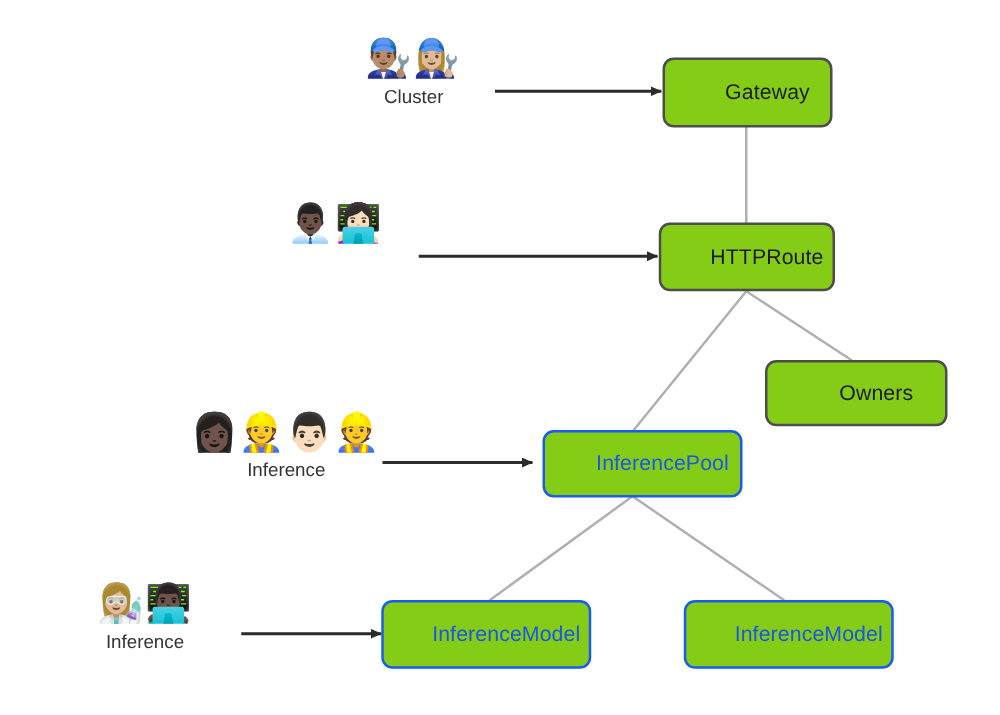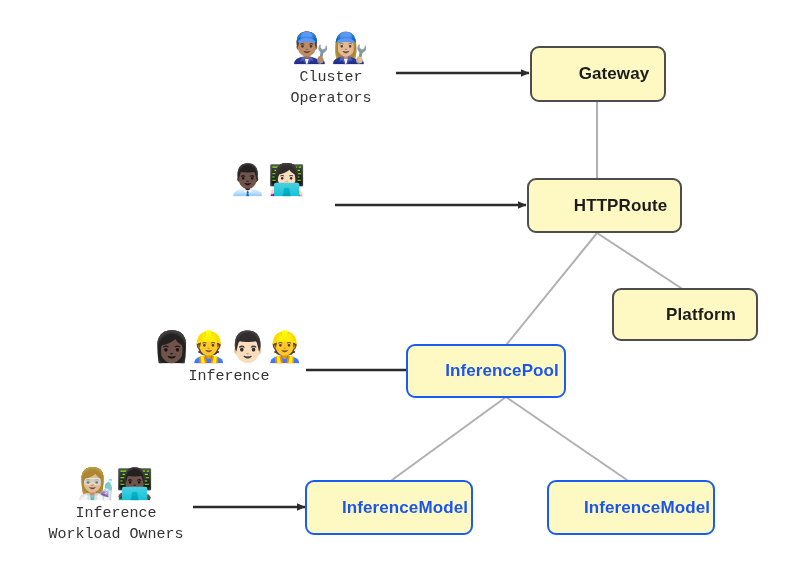--- a/index.html
+++ b/index.html
@@ -33,39 +33,39 @@
     color: #2b2b2b;
   }
   .persona-emoji {
     font-family: "DejaVu Sans", sans-serif;
     font-size: 30px;
     line-height: 36px;
     white-space: nowrap;
     letter-spacing: 1px;
   }
   .persona-caption {
-    font-family: Liberation Mono, monospace;
+    font-family: Liberation Sans, sans-serif;
     font-size: 15px;
     line-height: 19px;
     color: #333333;
     white-space: nowrap;
     margin-top: 2px;
   }
 
   
   .node {
     position: absolute;
     box-sizing: border-box;
     display: flex;
     align-items: center;
     justify-content: center;
-    background: #fef9c3;
+    background: #84cc16;
     border-radius: 9px;
     font-size: 17px;
-    font-weight: bold;
+    font-weight: normal;
     letter-spacing: 0.1px;
     white-space: nowrap;
     padding-left: 32px;
   }
   .node.dark {
     border: 2px solid #4d4d4d;
     color: #1c1c1c;
   }
   .node.blue {
     border: 2px solid #1a5cf0;
@@ -96,43 +96,41 @@
       <line x1="396" y1="73" x2="529" y2="73"></line>
       <line x1="335" y1="205" x2="526" y2="205"></line>
       <line x1="306" y1="370" x2="426" y2="370"></line>
       <line x1="193" y1="507" x2="305" y2="507"></line>
     </g>
   </svg>
 
   <div class="persona" style="left:256px; top:30px; width:150px;">
     <div class="persona-emoji">👨🏽‍🔧👩🏼‍🔧</div>
     <div class="persona-caption">Cluster</div>
-    <div class="persona-caption">Operators</div>
   </div>
 
   <div class="persona" style="left:193px; top:162px; width:150px;">
     <div class="persona-emoji">👨🏿‍💼👩🏻‍💻</div>
   </div>
 
   <div class="persona" style="left:144px; top:329px; width:170px;">
     <div class="persona-emoji">👩🏿‍👷👨🏻‍👷</div>
     <div class="persona-caption">Inference</div>
   </div>
 
   <div class="persona" style="left:26px; top:466px; width:180px;">
     <div class="persona-emoji">👩🏼‍🔬👨🏿‍💻</div>
     <div class="persona-caption">Inference</div>
-    <div class="persona-caption">Workload Owners</div>
   </div>
 
   <div class="node dark" style="left:530px; top:46px; width:136px; height:56px;">Gateway</div>
 
-  <div class="node dark" style="left:527px; top:178px; width:155px; height:55px;">HTTPRoute</div>
+  <div class="node dark" style="left:527px; top:178px; width:141px; height:55px;">HTTPRoute</div>
 
-  <div class="node dark" style="left:612px; top:288px; width:146px; height:53px;">Platform</div>
+  <div class="node dark" style="left:612px; top:288px; width:146px; height:53px;">Owners</div>
 
-  <div class="node blue" style="left:406px; top:344px; width:160px; height:54px;">InferencePool</div>
+  <div class="node blue" style="left:434px; top:344px; width:160px; height:54px;">InferencePool</div>
 
   <div class="node blue" style="left:305px; top:480px; width:168px; height:55px;">InferenceModel</div>
 
   <div class="node blue" style="left:547px; top:480px; width:168px; height:55px;">InferenceModel</div>
 
 </div>
 
 </body></html>

